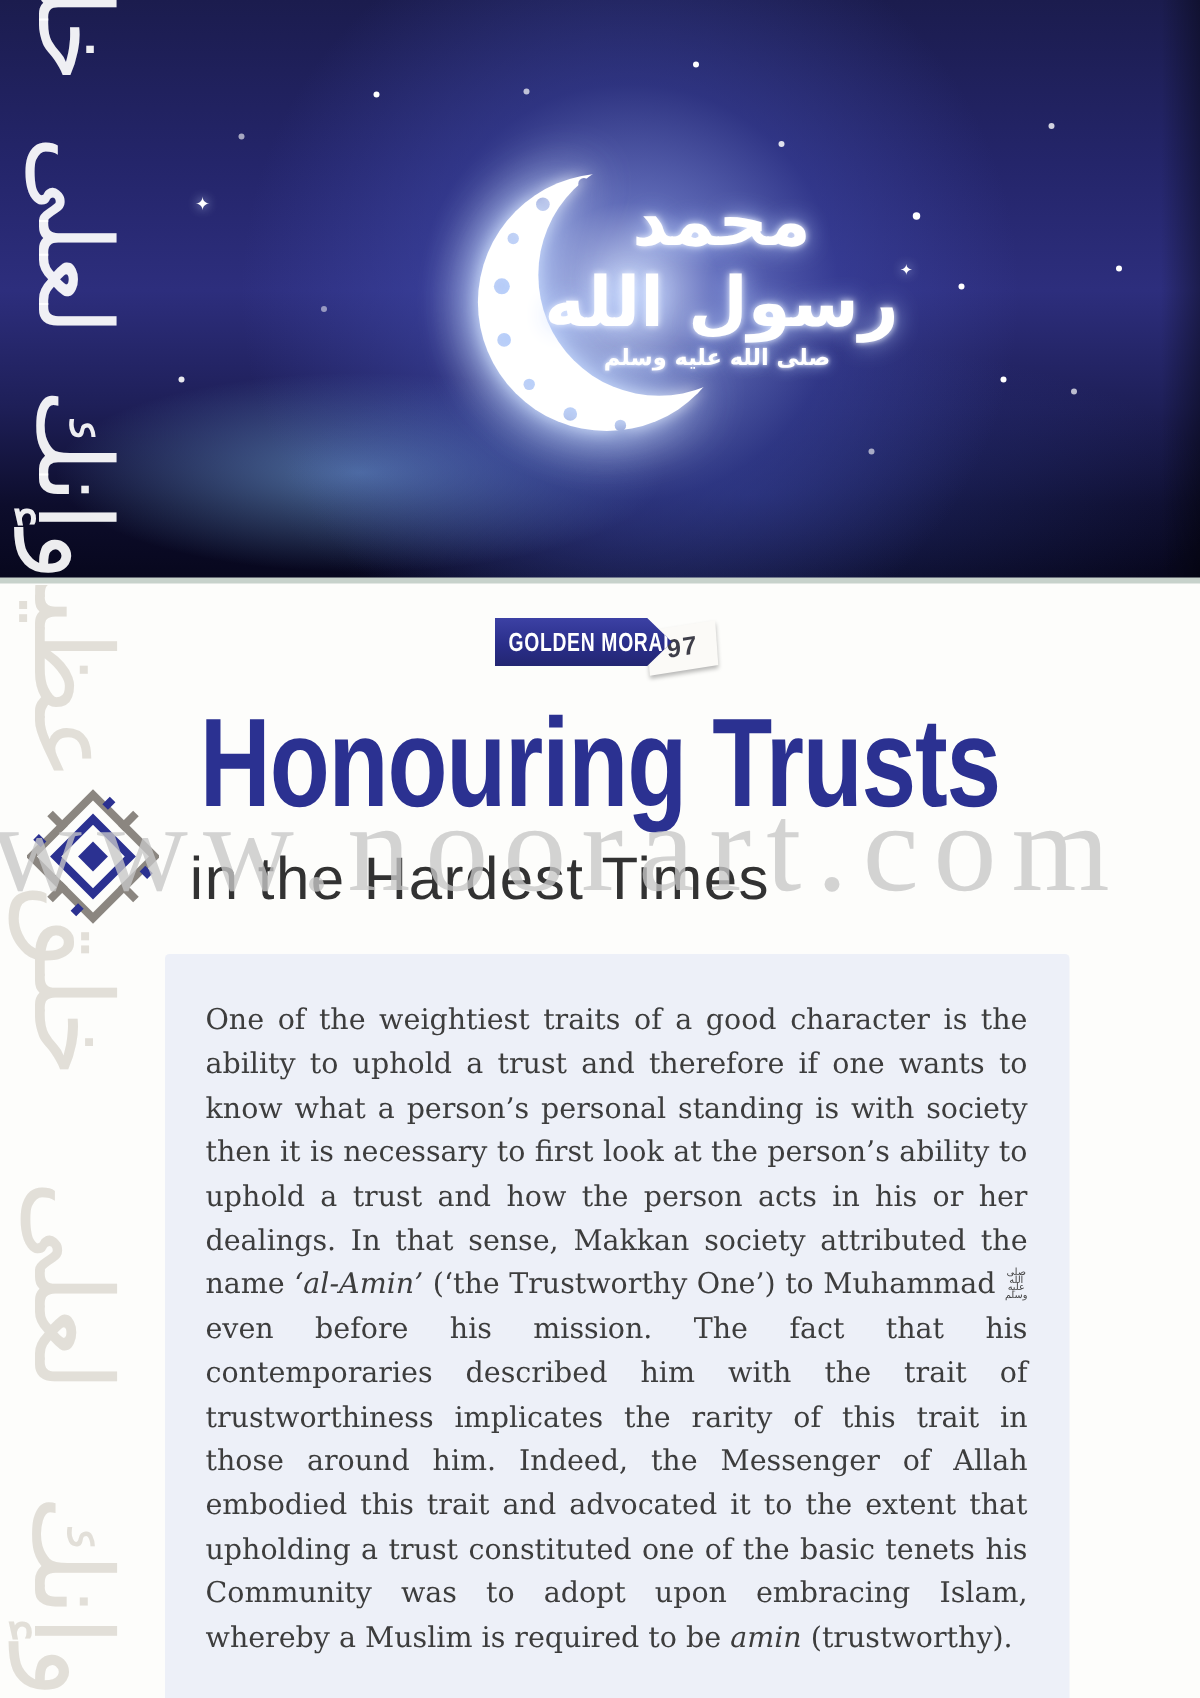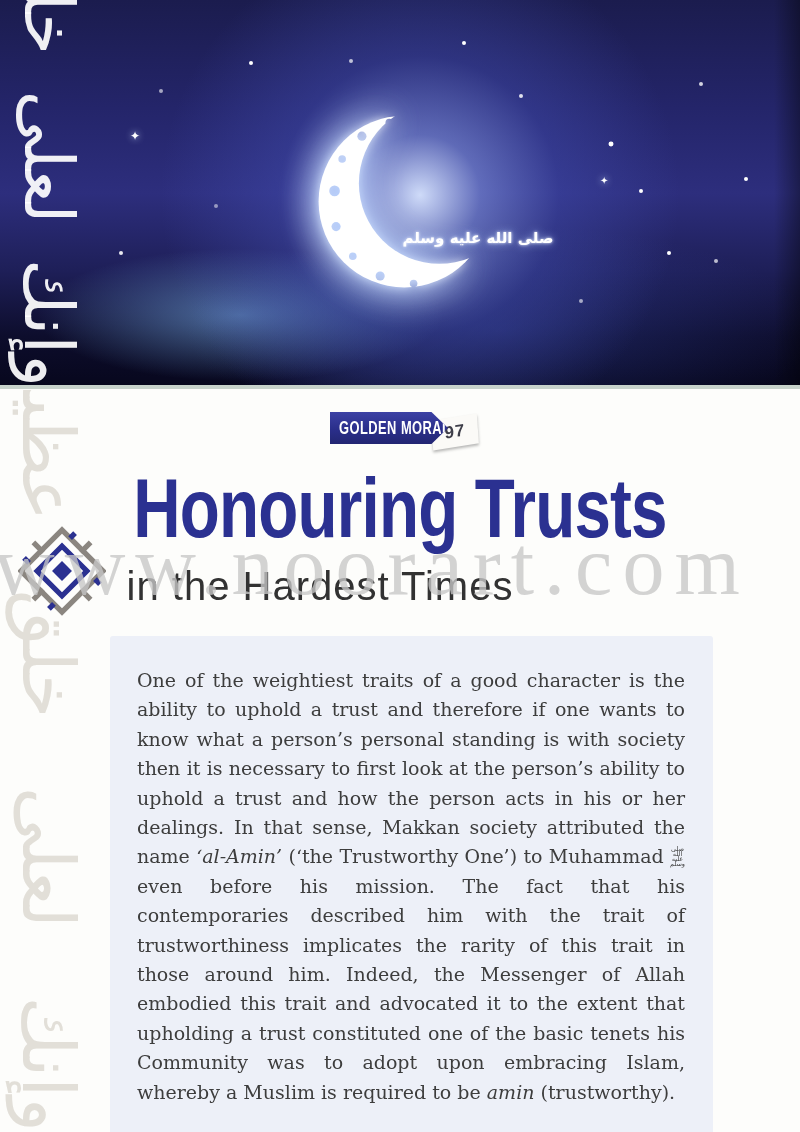--- a/index.html
+++ b/index.html
@@ -119,20 +119,21 @@
           <circle cx="128" cy="48" r="5" fill="black"></circle>
           <circle cx="58" cy="185" r="6" fill="black"></circle>
           <circle cx="80" cy="224" r="5" fill="black"></circle>
           <circle cx="116" cy="250" r="6" fill="black"></circle>
           <circle cx="160" cy="260" r="5" fill="black"></circle>
         </mask>
       </defs>
       <rect width="300" height="300" fill="#ffffff" mask="url(#cm)"></rect>
     </svg>
 
+    <div class="arabic-main">محمد رسول الله</div>
     <div class="arabic-salutation">صلى الله عليه وسلم</div>
 
     <div class="header-edge"></div>
   </div>
 
   <div class="margin-callig top">وإنك لعلى خلق عظيم</div>
   <div class="margin-callig bottom">وإنك لعلى خلق عظيم</div>
 
   <div class="divider"></div>
 

